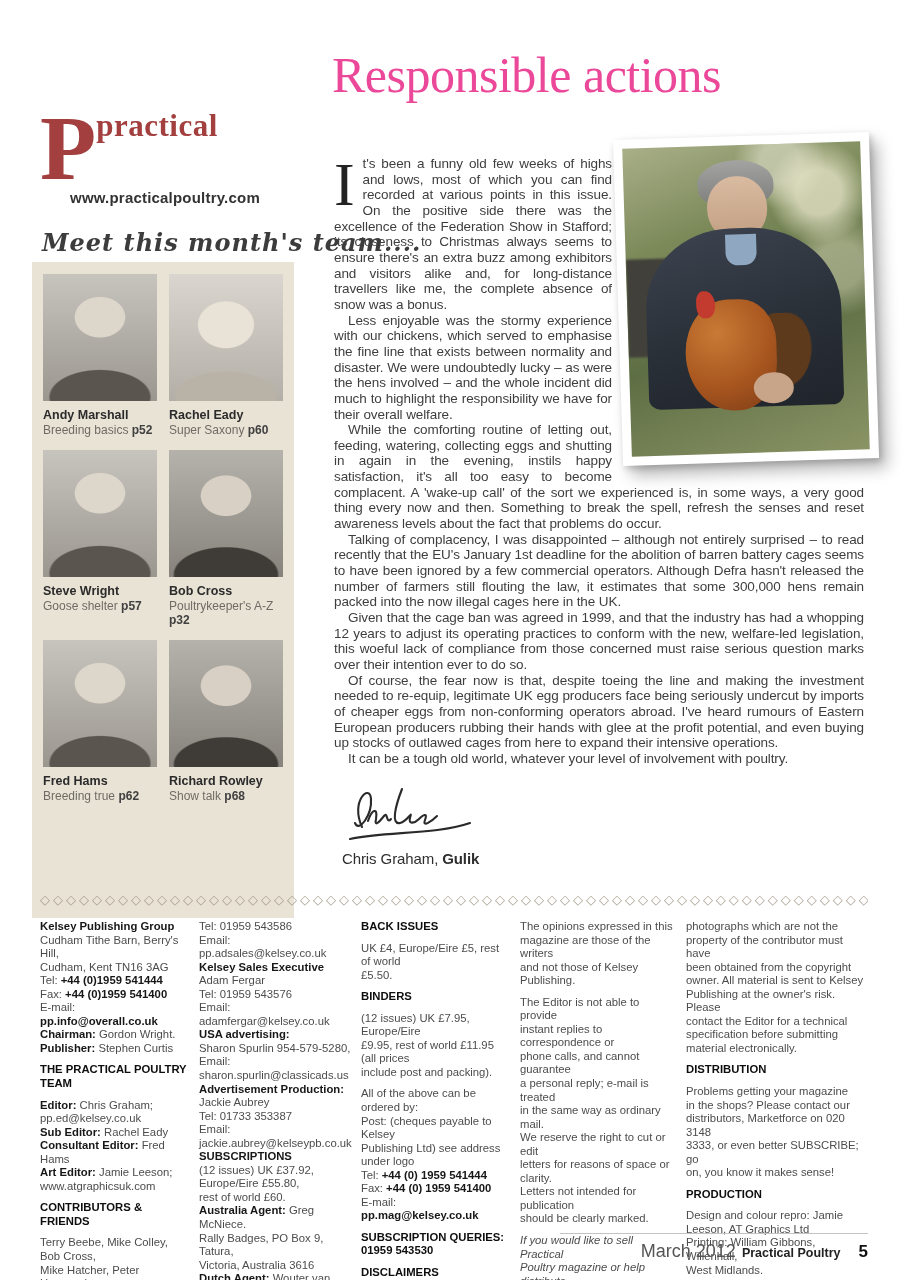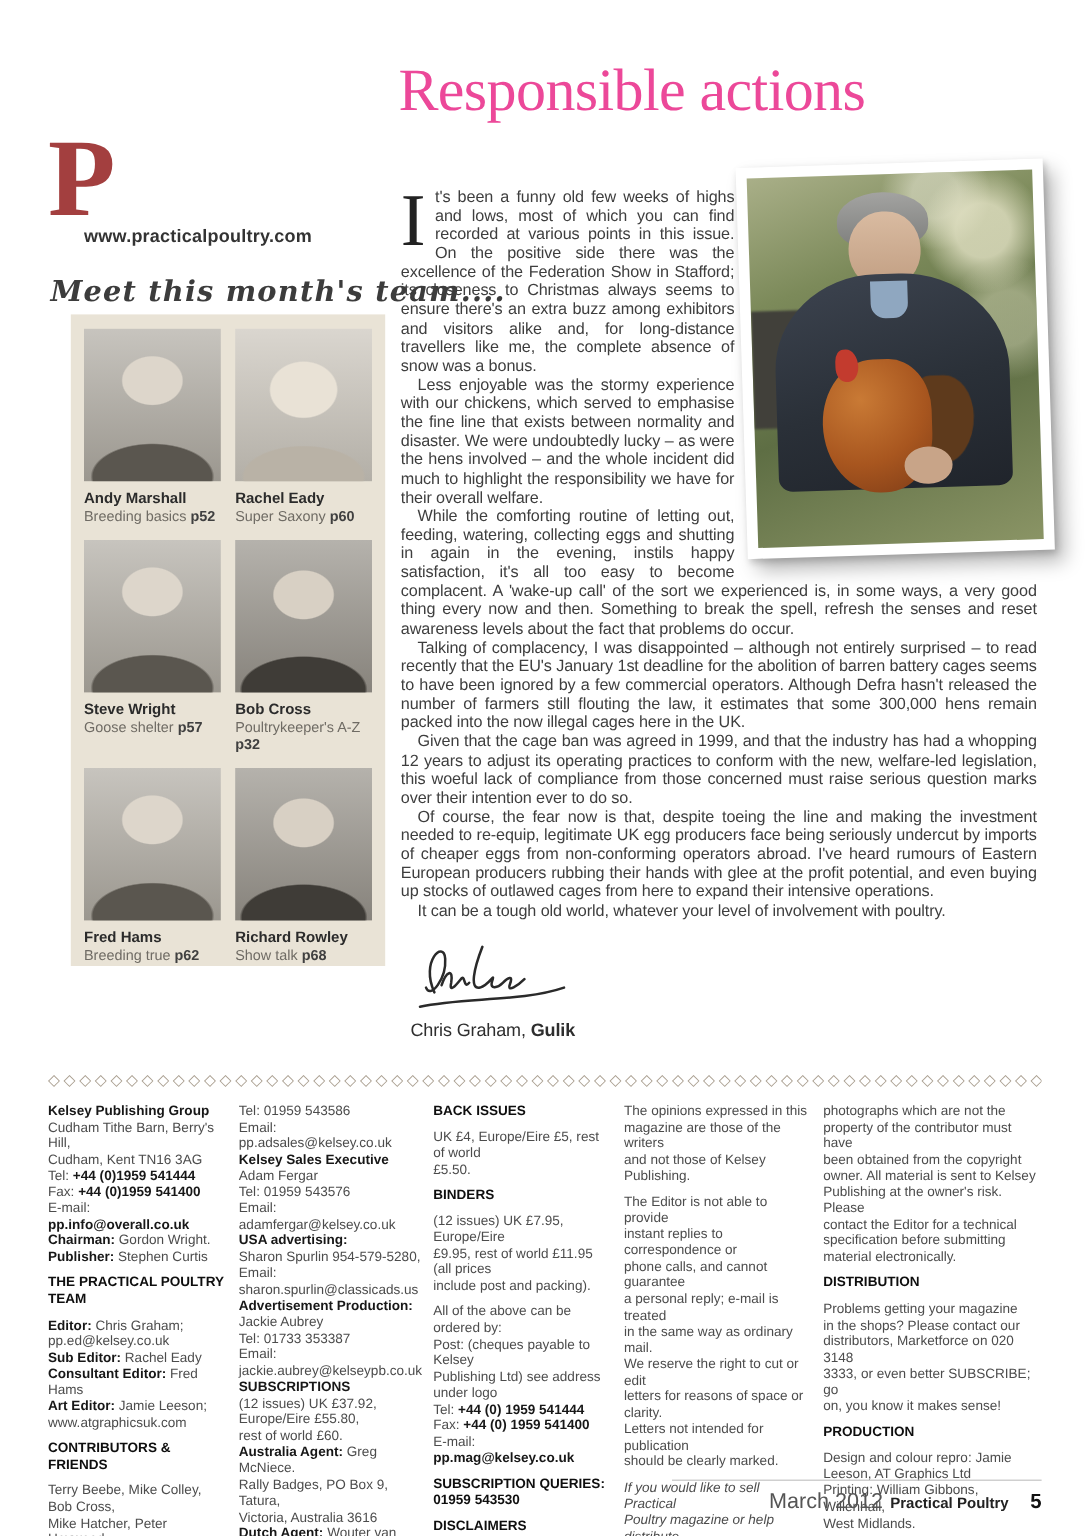--- a/index.html
+++ b/index.html
@@ -11,21 +11,21 @@
   
   .brand{position:absolute;left:40px;top:110px;width:270px;}
   .logo-row{display:flex;align-items:flex-start;color:#a33f3f;font-family:"Liberation Serif",serif;font-weight:bold;}
   .logo-p{font-size:92px;line-height:76px;}
   .logo-right{display:flex;flex-direction:column;margin-left:-14px;margin-top:2px;}
   .logo-practical{font-size:31px;line-height:28px;letter-spacing:.5px;margin-left:14px;}
   .logo-oultry{font-size:55px;line-height:46px;letter-spacing:-1px;}
   .logo-site{margin-top:3px;text-align:center;font-weight:bold;font-size:15px;color:#333;letter-spacing:.2px;width:250px;}
   
   .team-heading{position:absolute;left:42px;top:228px;font-family:"DejaVu Serif",serif;font-style:italic;font-size:24px;color:#3c3c3c;letter-spacing:1px;white-space:nowrap;font-weight:bold;}
-  .team-panel{position:absolute;left:59px;top:262px;width:262px;height:543px;background:#e9e3d6;}
+  .team-panel{position:absolute;left:32px;top:262px;width:262px;height:656px;background:#e9e3d6;}
   .team-grid{display:grid;grid-template-columns:114px 114px;column-gap:12px;row-gap:13px;padding:12px 11px;}
   .tphoto{width:114px;height:127px;background:
       radial-gradient(ellipse 36% 26% at 50% 34%,#ddd6cb 0 60%,transparent 63%),
       radial-gradient(ellipse 62% 30% at 50% 97%,#5a564f 0 70%,transparent 73%),
       linear-gradient(#c7c4be,#9b978f);}
   .tphoto.v1{background:
       radial-gradient(ellipse 40% 30% at 50% 40%,#e9e2d6 0 60%,transparent 63%),
       radial-gradient(ellipse 62% 28% at 50% 97%,#b9b2a6 0 70%,transparent 73%),
       linear-gradient(#dad6cf,#b3afa7);}
   .tphoto.v3,.tphoto.v5{background:
@@ -81,20 +81,21 @@
   .f-mag{font-size:12.5px;font-weight:bold;color:#222;}
   .f-num{font-size:17px;font-weight:bold;color:#111;margin-left:12px;}
 </style>
 </head>
 <body>
 
 <header class="brand">
   <div class="logo-row">
     <span class="logo-p">P</span>
     <span class="logo-right">
+      <span class="logo-practical">practical</span>
     </span>
   </div>
   <div class="logo-site">www.practicalpoultry.com</div>
 </header>
 
 <div class="team-heading">Meet this month's team....</div>
 
 <section class="team-panel">
   <div class="team-grid" id="team-grid">
       <div>

